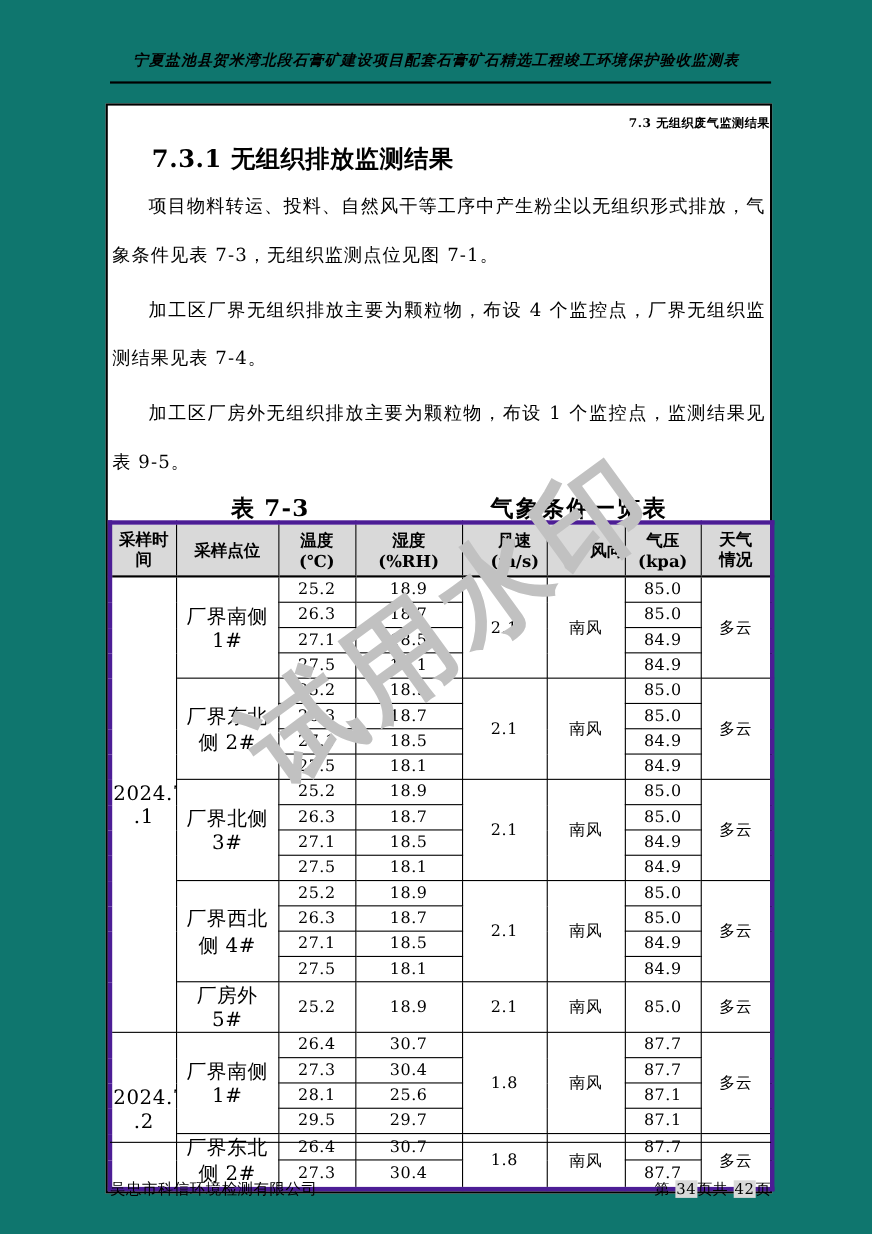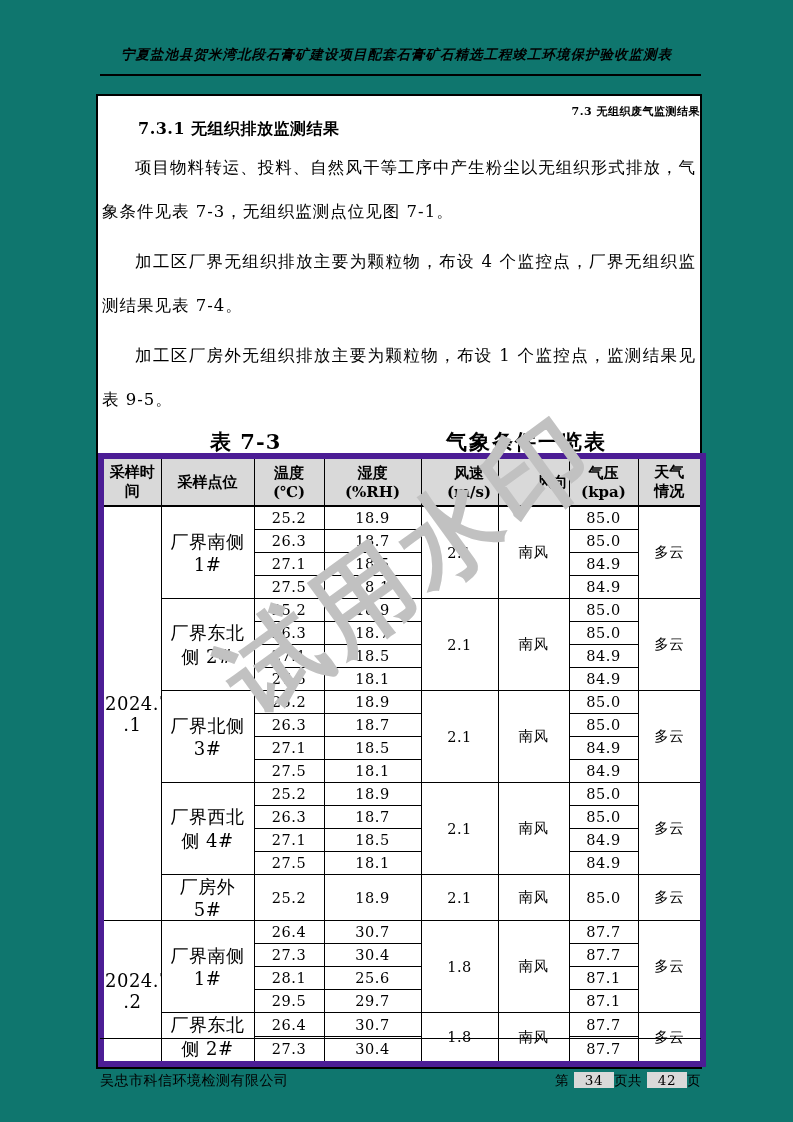--- a/index.html
+++ b/index.html
@@ -13,32 +13,32 @@
     text-align:center; font-size:13.5px; font-weight:bold; font-style:italic;
     letter-spacing:1px;
   }
   .header-rule { position:absolute; top:74px; left:100px; width:601px; border-top:2px solid #000; }
 
   .content-box {
     position:absolute; top:94px; left:96px; width:606px;
     border:2px solid #000; box-sizing:border-box; background:#fff;
   }
   .section-heading { margin:8px 0 0 4px; font-size:11px; font-weight:bold; letter-spacing:0.5px;text-align:right; }
-  .section-subheading { margin:0 0 0 40px; font-size:16px; font-weight:bold; letter-spacing:0.5px; }
+  .section-subheading { margin:11px 0 0 40px; font-size:22px; font-weight:bold; letter-spacing:0.5px; }
   .body-paragraph {
     margin:6px 4px 0 4px; font-size:16.5px; line-height:44px;
     text-indent:2em; text-align:justify; letter-spacing:1px;
   }
   .table-caption { position:relative; height:27px; margin-top:4px; font-weight:bold; font-size:21px; }
   .table-caption .cap-label { position:absolute; left:112px; top:2px; letter-spacing:1px; }
   .table-caption .cap-title { position:absolute; left:348px; top:2px; letter-spacing:2px; }
 
   table.weather {
     width:100%; border-collapse:collapse; table-layout:fixed;
-    border:6px solid #4c1d95;
+    border:4px solid #4c1d95;
   }
   table.weather th {
     background:#d9d9d9; font-size:15px; font-weight:bold;
     border:1px solid #000; border-top:2px solid #000; border-bottom:2px solid #000;
     height:46px; text-align:center; white-space:pre-line; padding:0 1px; overflow:hidden;
   }
   table.weather td {
     border:1px solid #000; text-align:center; vertical-align:middle;
     font-size:14.5px; height:22px; padding:0 1px; white-space:pre-line; overflow:hidden;
     letter-spacing:0.5px;
@@ -57,21 +57,21 @@
     font-family:"DejaVu Sans","Liberation Sans",sans-serif;
   }
 
   .footer-rule { position:absolute; top:1038px; left:100px; width:601px; border-top:1px solid #000; }
   .footer {
     position:absolute; top:1072px; left:100px; width:601px;
     display:flex; justify-content:space-between; align-items:flex-start;
     font-size:14px; letter-spacing:0.5px;
   }
   .footer .page-info { font-size:13.5px; }
-  .footer .field { background:#d9d9d9; padding:0 11px; }
+  .footer .field { background:#d9d9d9; padding:0 1px; }
 </style>
 </head>
 <body>
 
 <div id="page">
 
   <div class="doc-title">宁夏盐池县贺米湾北段石膏矿建设项目配套石膏矿石精选工程竣工环境保护验收监测表</div>
   <div class="header-rule"></div>
 
   <div class="content-box">

